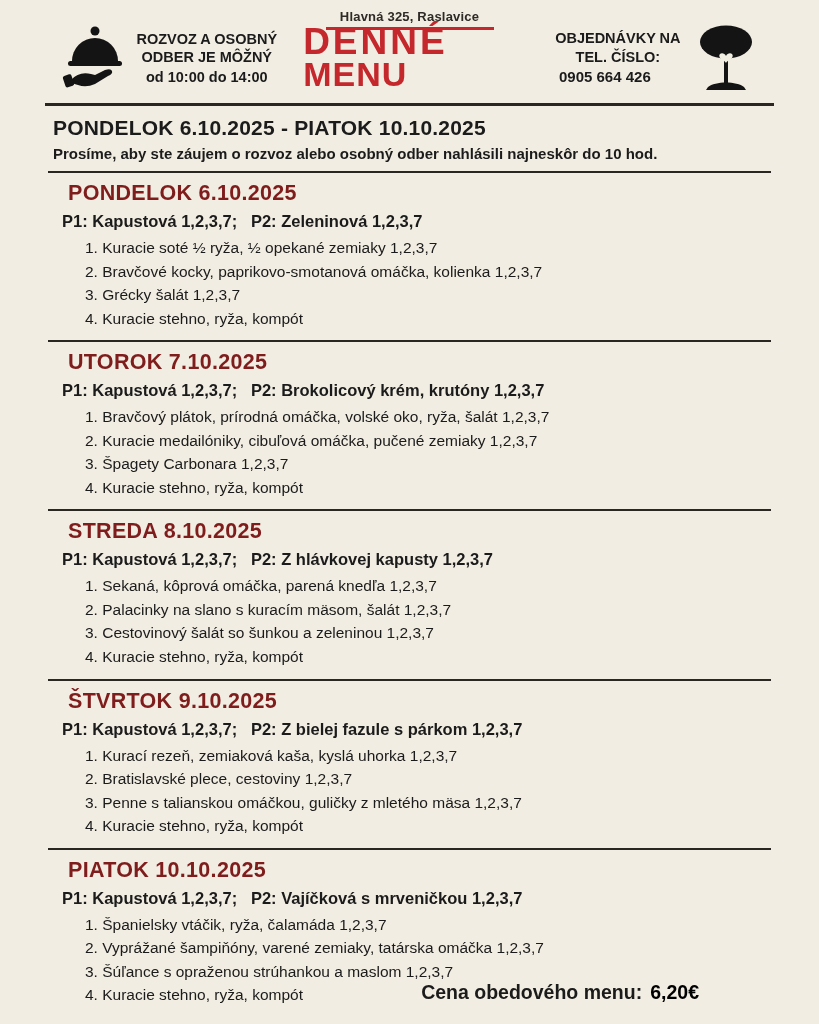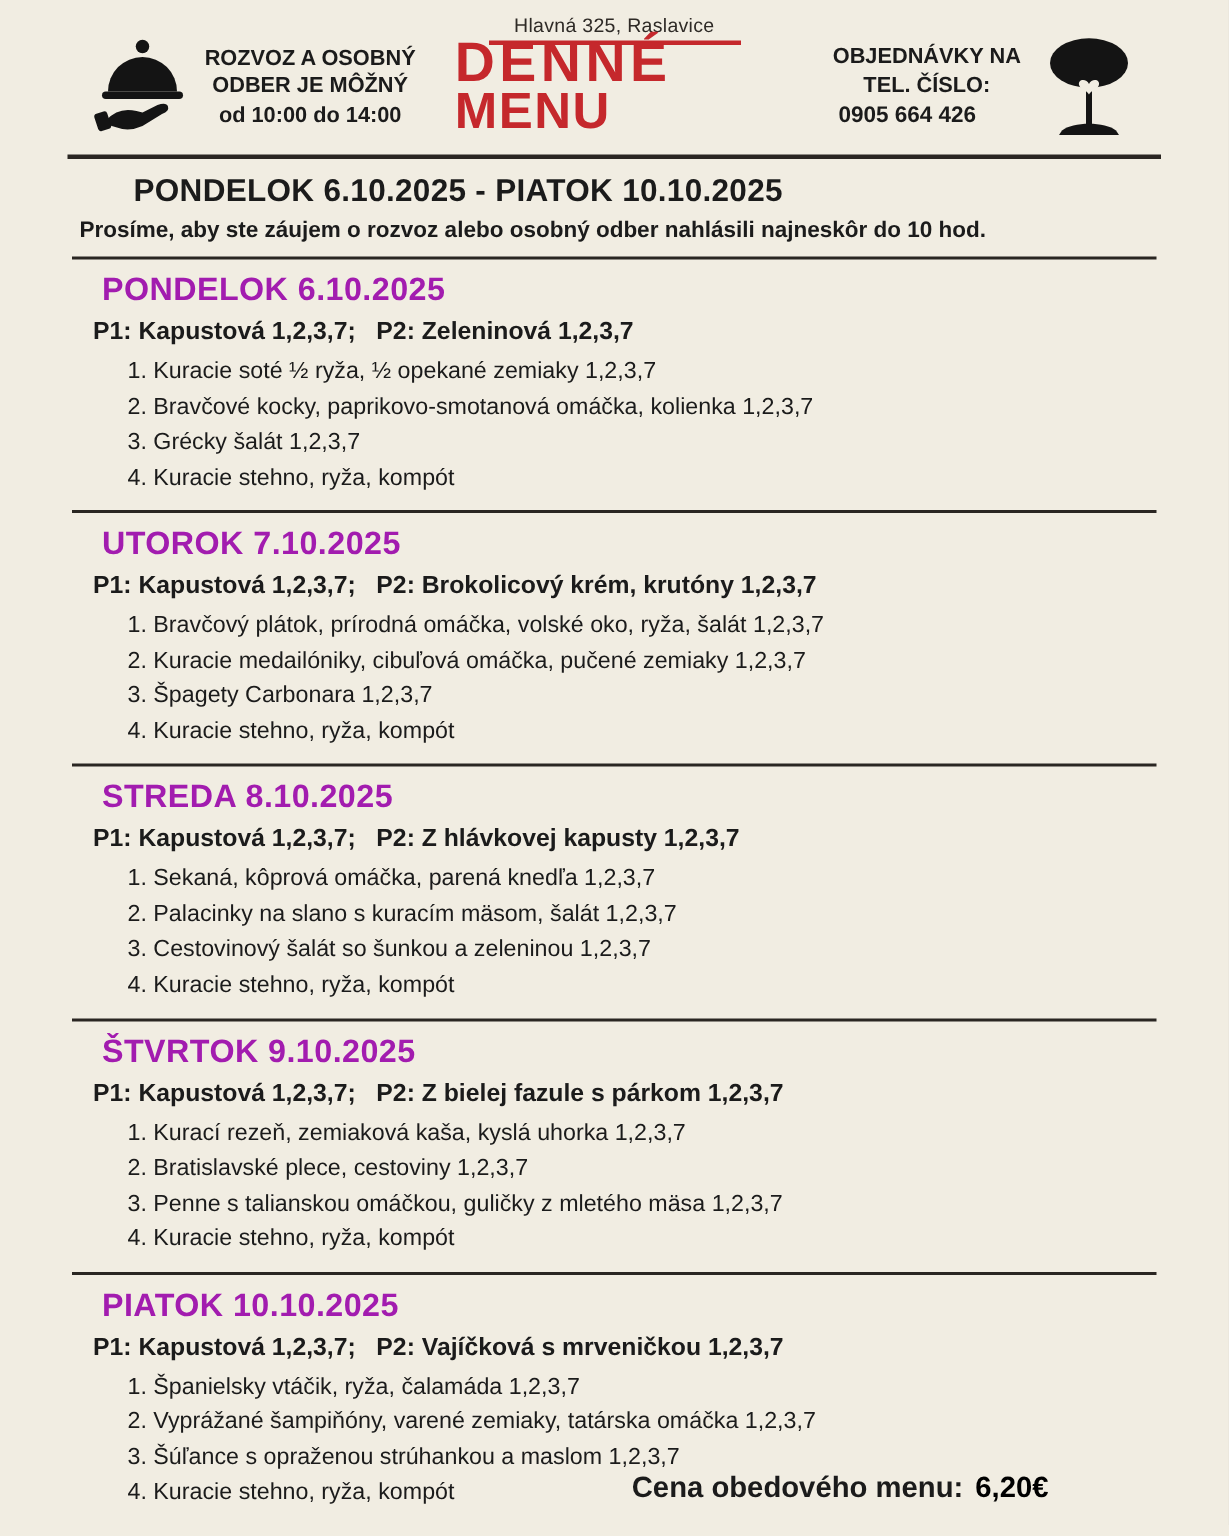--- a/index.html
+++ b/index.html
@@ -12,21 +12,21 @@
     background: #f1ede2;
     color: #1b1b1b;
     overflow: hidden;
   }
   
   .header { position: relative; height: 103px; }
   .address {
     text-align: center;
     padding-top: 9px;
     font-size: 13px;
-    font-weight: 400;
+    font-weight: 700;
     color: #2e2a26;
     letter-spacing: .2px;
   }
   .red-rule {
     width: 168px; height: 3px;
     background: #c5282c;
     margin: 3px auto 0 auto;
   }
   .header-row {
     position: absolute;
@@ -46,25 +46,25 @@
   .hdr-right { display: flex; align-items: center; gap: 14px; }
   .hdr-right-text { text-align: center; line-height: 1.3; }
   .hdr-right-text .l1, .hdr-right-text .l2 { font-size: 14.5px; font-weight: 600; margin-left: 26px; }
   .hdr-right-text .phone { font-size: 15px; font-weight: 800; }
   .icon svg { display: block; }
   
   .dark-rule { height: 3px; background: #2a2622; margin: 0 45px; }
   .sep { height: 2px; background: #2a2622; margin: 0 48px; }
   
   .week { padding: 10px 0 9px 53px; }
-  .week-range { font-size: 21px; font-weight: 800; letter-spacing: .2px; margin-left: 36px; }
+  .week-range { font-size: 21px; font-weight: 800; letter-spacing: .2px; }
   .week-note { font-size: 15px; font-weight: 700; margin-top: 5px; }
   
   .day { padding: 8px 48px 10px 48px; }
-  .day-title { font-size: 21.5px; font-weight: 800; color: #a21caf; padding-left: 20px; letter-spacing: .3px; }
+  .day-title { font-size: 21.5px; font-weight: 800; color: #7f1d1d; padding-left: 20px; letter-spacing: .3px; }
   .soups { font-size: 16.5px; font-weight: 700; margin-top: 6px; padding-left: 14px; white-space: pre-wrap; }
   .items { list-style: none; margin-top: 5px; padding-left: 37px; }
   .items li { font-size: 15.5px; line-height: 1.52; white-space: pre-wrap; }
   
   .price-row {
     text-align: right;
     padding: 0 72px 0 0;
     margin-top: -26px;
     font-size: 19.5px;
     font-weight: 800;

